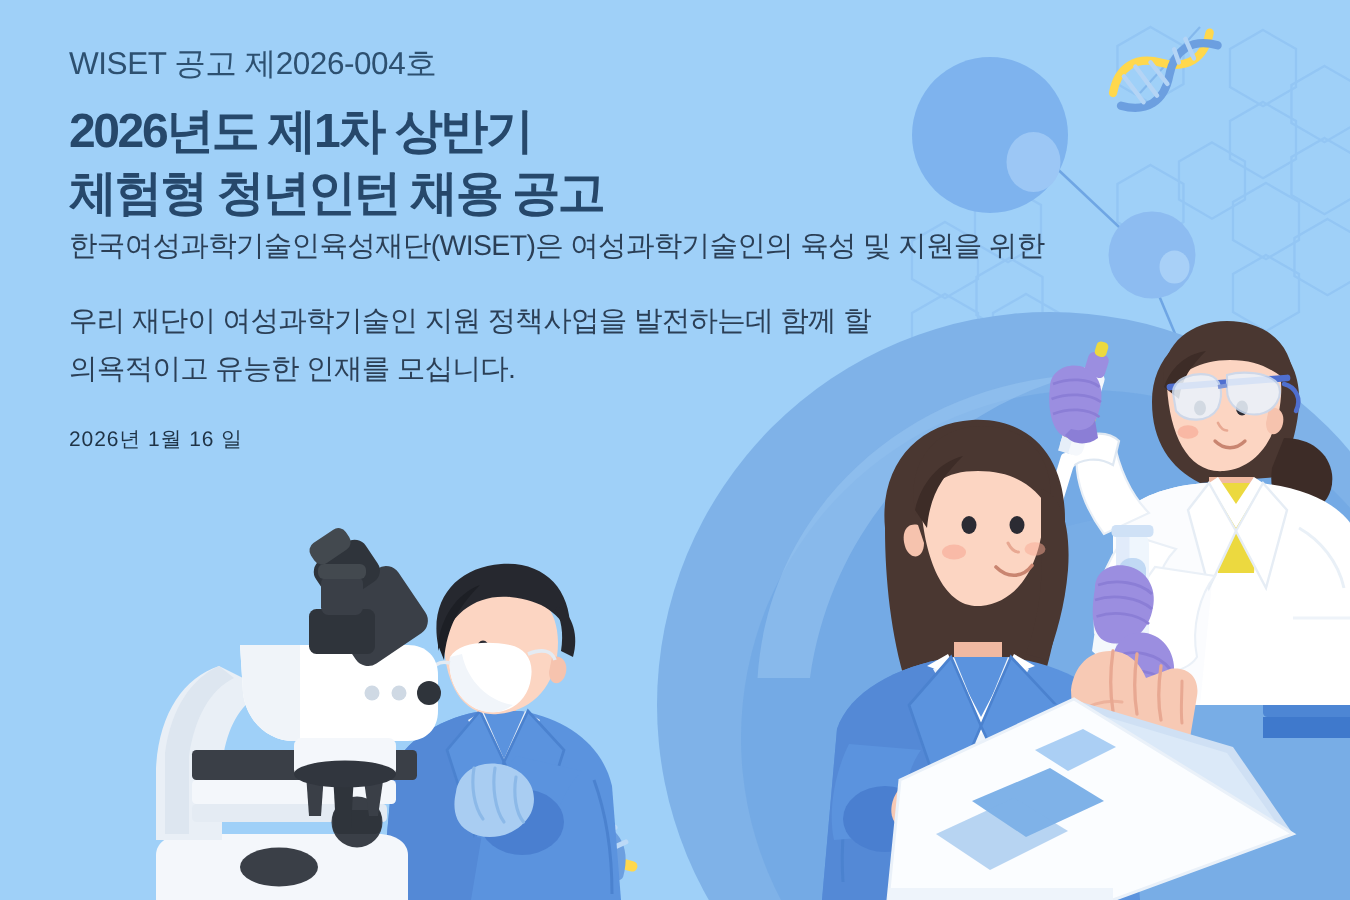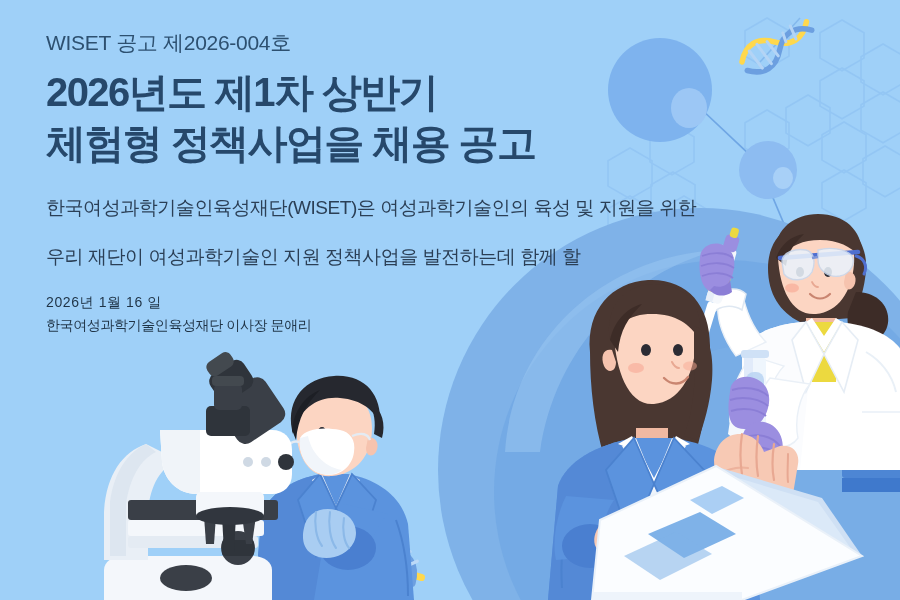--- a/index.html
+++ b/index.html
@@ -31,46 +31,45 @@
   #eyebrow {
     font-size:21px;
     color:#2d5070;
     letter-spacing:-0.3px;
     line-height:1.2;
     margin-bottom:12px;
     white-space:nowrap;
   }
 
   #headline {
-    font-size:40px;
+    font-size:32px;
     font-weight:bold;
     color:#26486b;
     line-height:1.28;
     letter-spacing:-1.6px;
-    margin-bottom:22px;
   }
   #headline .hl { display:block; white-space:nowrap; }
 
   .body-para {
     font-size:19px;
     color:#2b3f56;
     line-height:1.72;
     letter-spacing:-0.45px;
     margin-bottom:17px;
   }
   .body-para .ln { display:block; white-space:nowrap; }
 
   #signature {
     margin-top:6px;
     font-size:14px;
     color:#1f3346;
     line-height:1.62;
     letter-spacing:-0.4px;
   }
-  #signature .ln { display:block; white-space:nowrap; }
+  #signature .ln { display:block; white-space:nowrap;margin-top:16px; }
   #sig-date { letter-spacing:0.6px; }
 </style>
 </head>
 <body>
 
 <div id="poster">
 
   <svg class="layer" viewBox="0 0 900 600" width="900" height="600">
     <defs>
       <clipPath id="posterClip">
@@ -514,30 +513,30 @@
       </g>
     </g>
   </svg>
 
   <div id="text-block">
 
     <div id="eyebrow">WISET 공고 제2026-004호</div>
 
     <h1 id="headline">
       <span class="hl">2026년도 제1차 상반기</span>
-      <span class="hl">체험형 정책사업을 채용 공고</span>
+      <span class="hl">체험형 청년인턴 채용 공고</span>
     </h1>
 
     <p class="body-para">
       <span class="ln">한국여성과학기술인육성재단(WISET)은 여성과학기술인의 육성 및 지원을 위한</span>
     </p>
 
     <p class="body-para">
       <span class="ln">우리 재단이 여성과학기술인 지원 정책사업을 발전하는데 함께 할</span>
+      <span class="ln">의욕적이고 유능한 인재를 모십니다.</span>
     </p>
 
     <div id="signature">
       <span class="ln" id="sig-date">2026년   1월  16 일</span>
-      <span class="ln">한국여성과학기술인육성재단 이사장 문애리</span>
     </div>
   </div>
 
 </div>
 
 </body></html>

